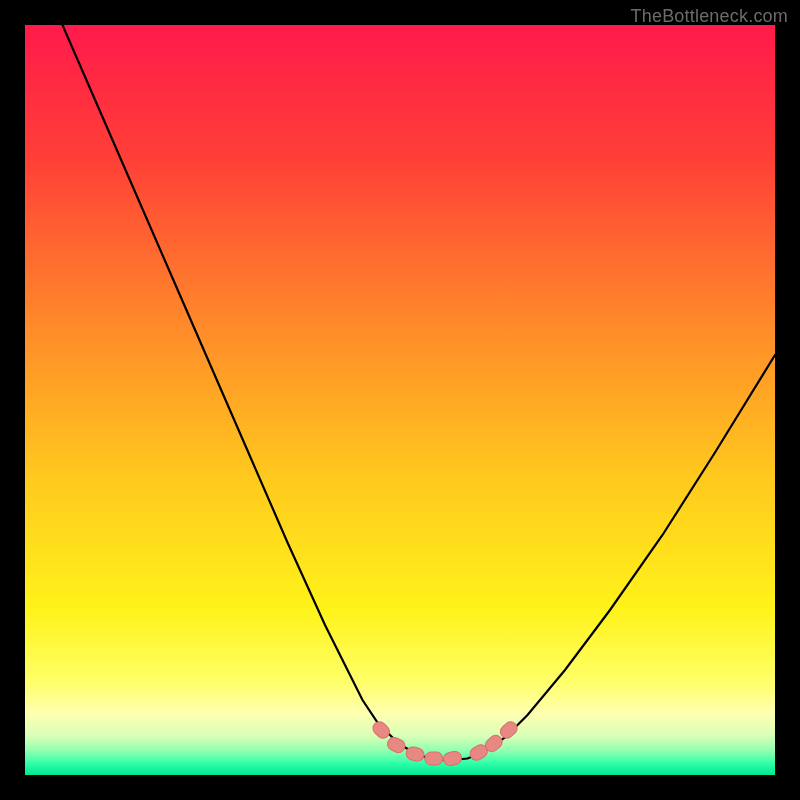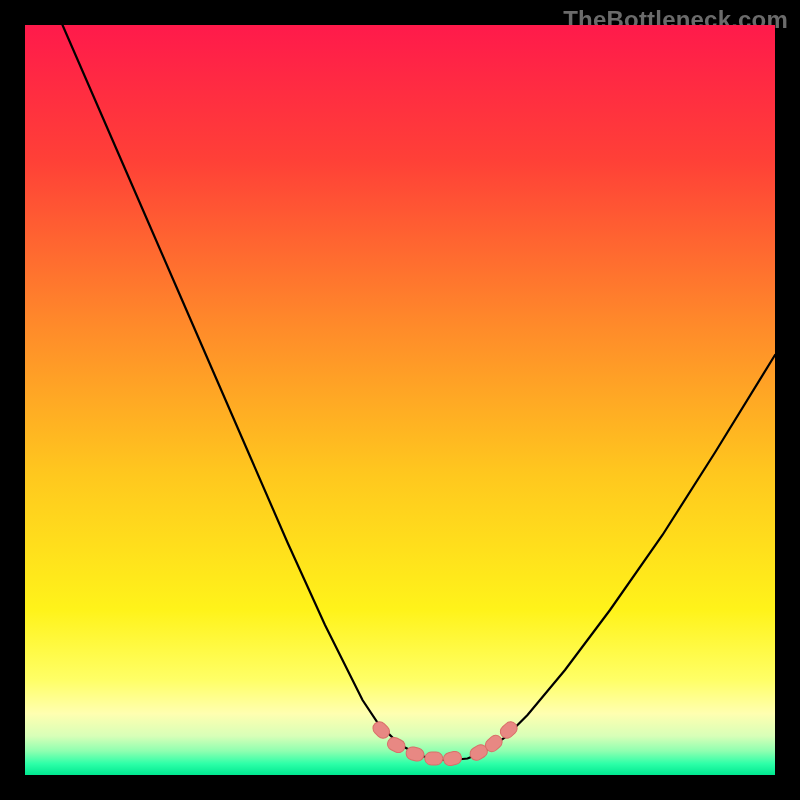--- a/index.html
+++ b/index.html
@@ -17,22 +17,22 @@
     top: 0;
     width: 800px;
     height: 800px;
     background: #000;
   }
   .watermark {
     position: absolute;
     top: 6px;
     right: 12px;
     color: #6b6b6b;
-    font-size: 24px;
-    font-weight: 700;
+    font-size: 18px;
+    font-weight: 400;
     letter-spacing: 0.2px;
     user-select: none;
   }
   .plot {
     position: absolute;
     left: 25px;
     top: 25px;
     width: 750px;
     height: 750px;
   }

